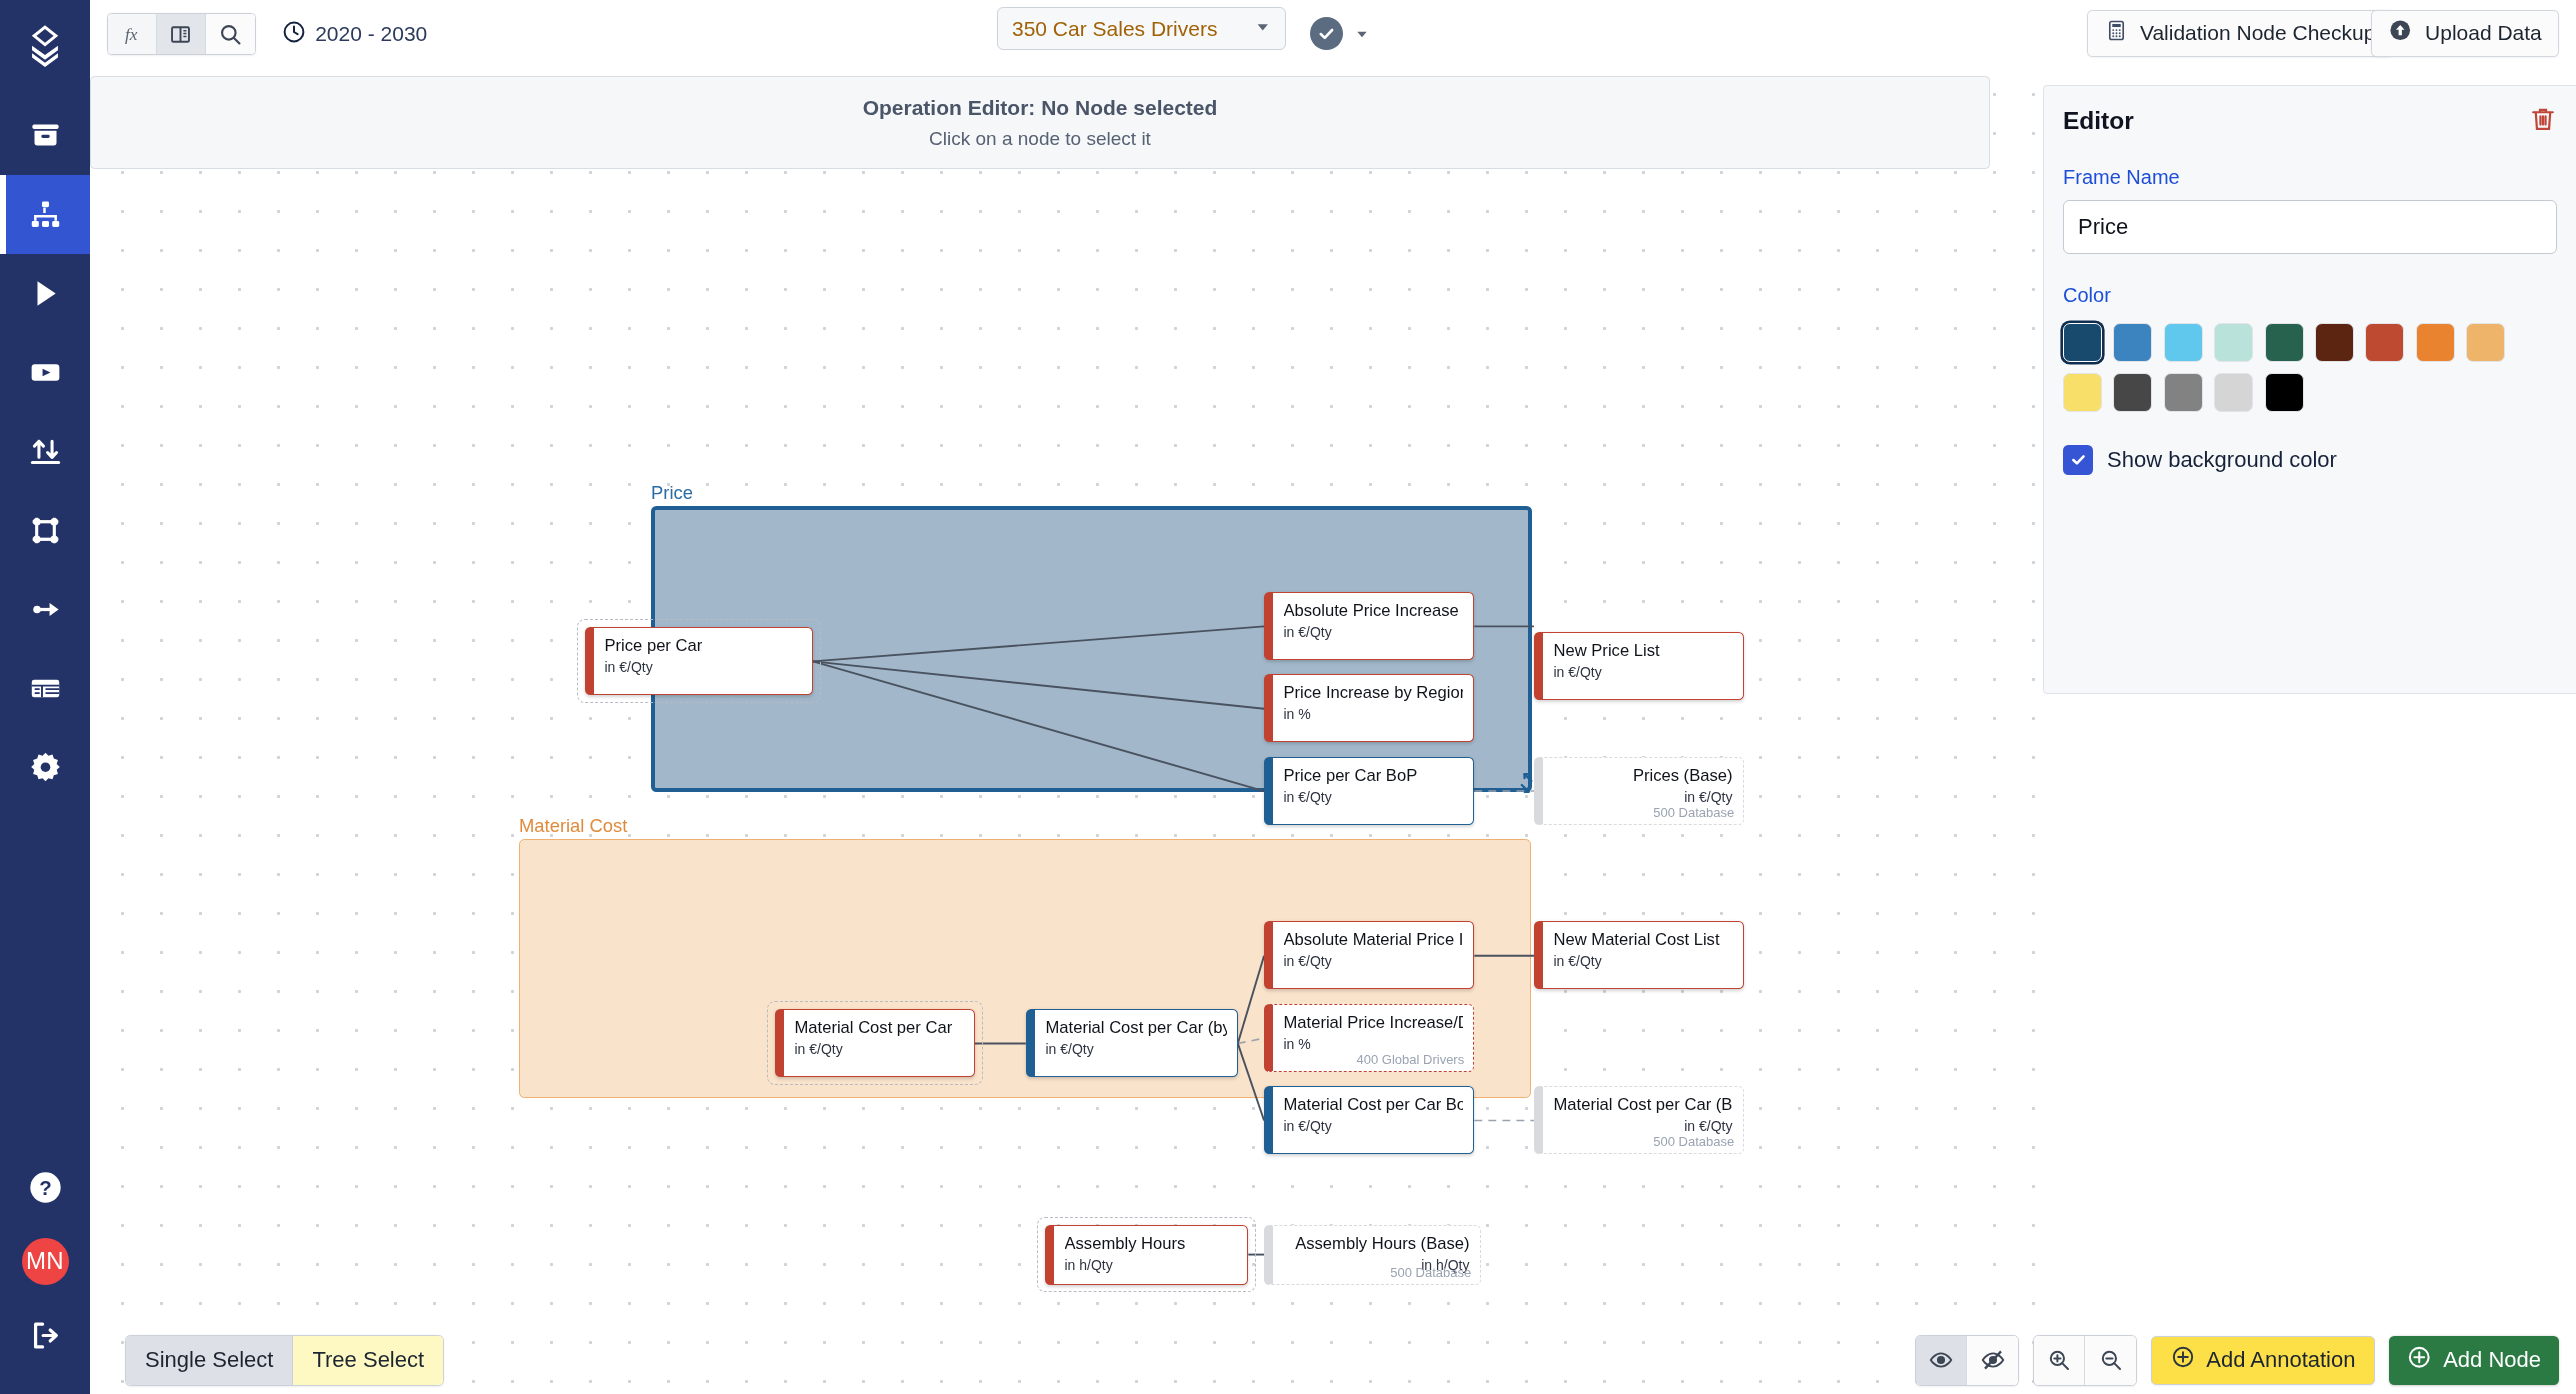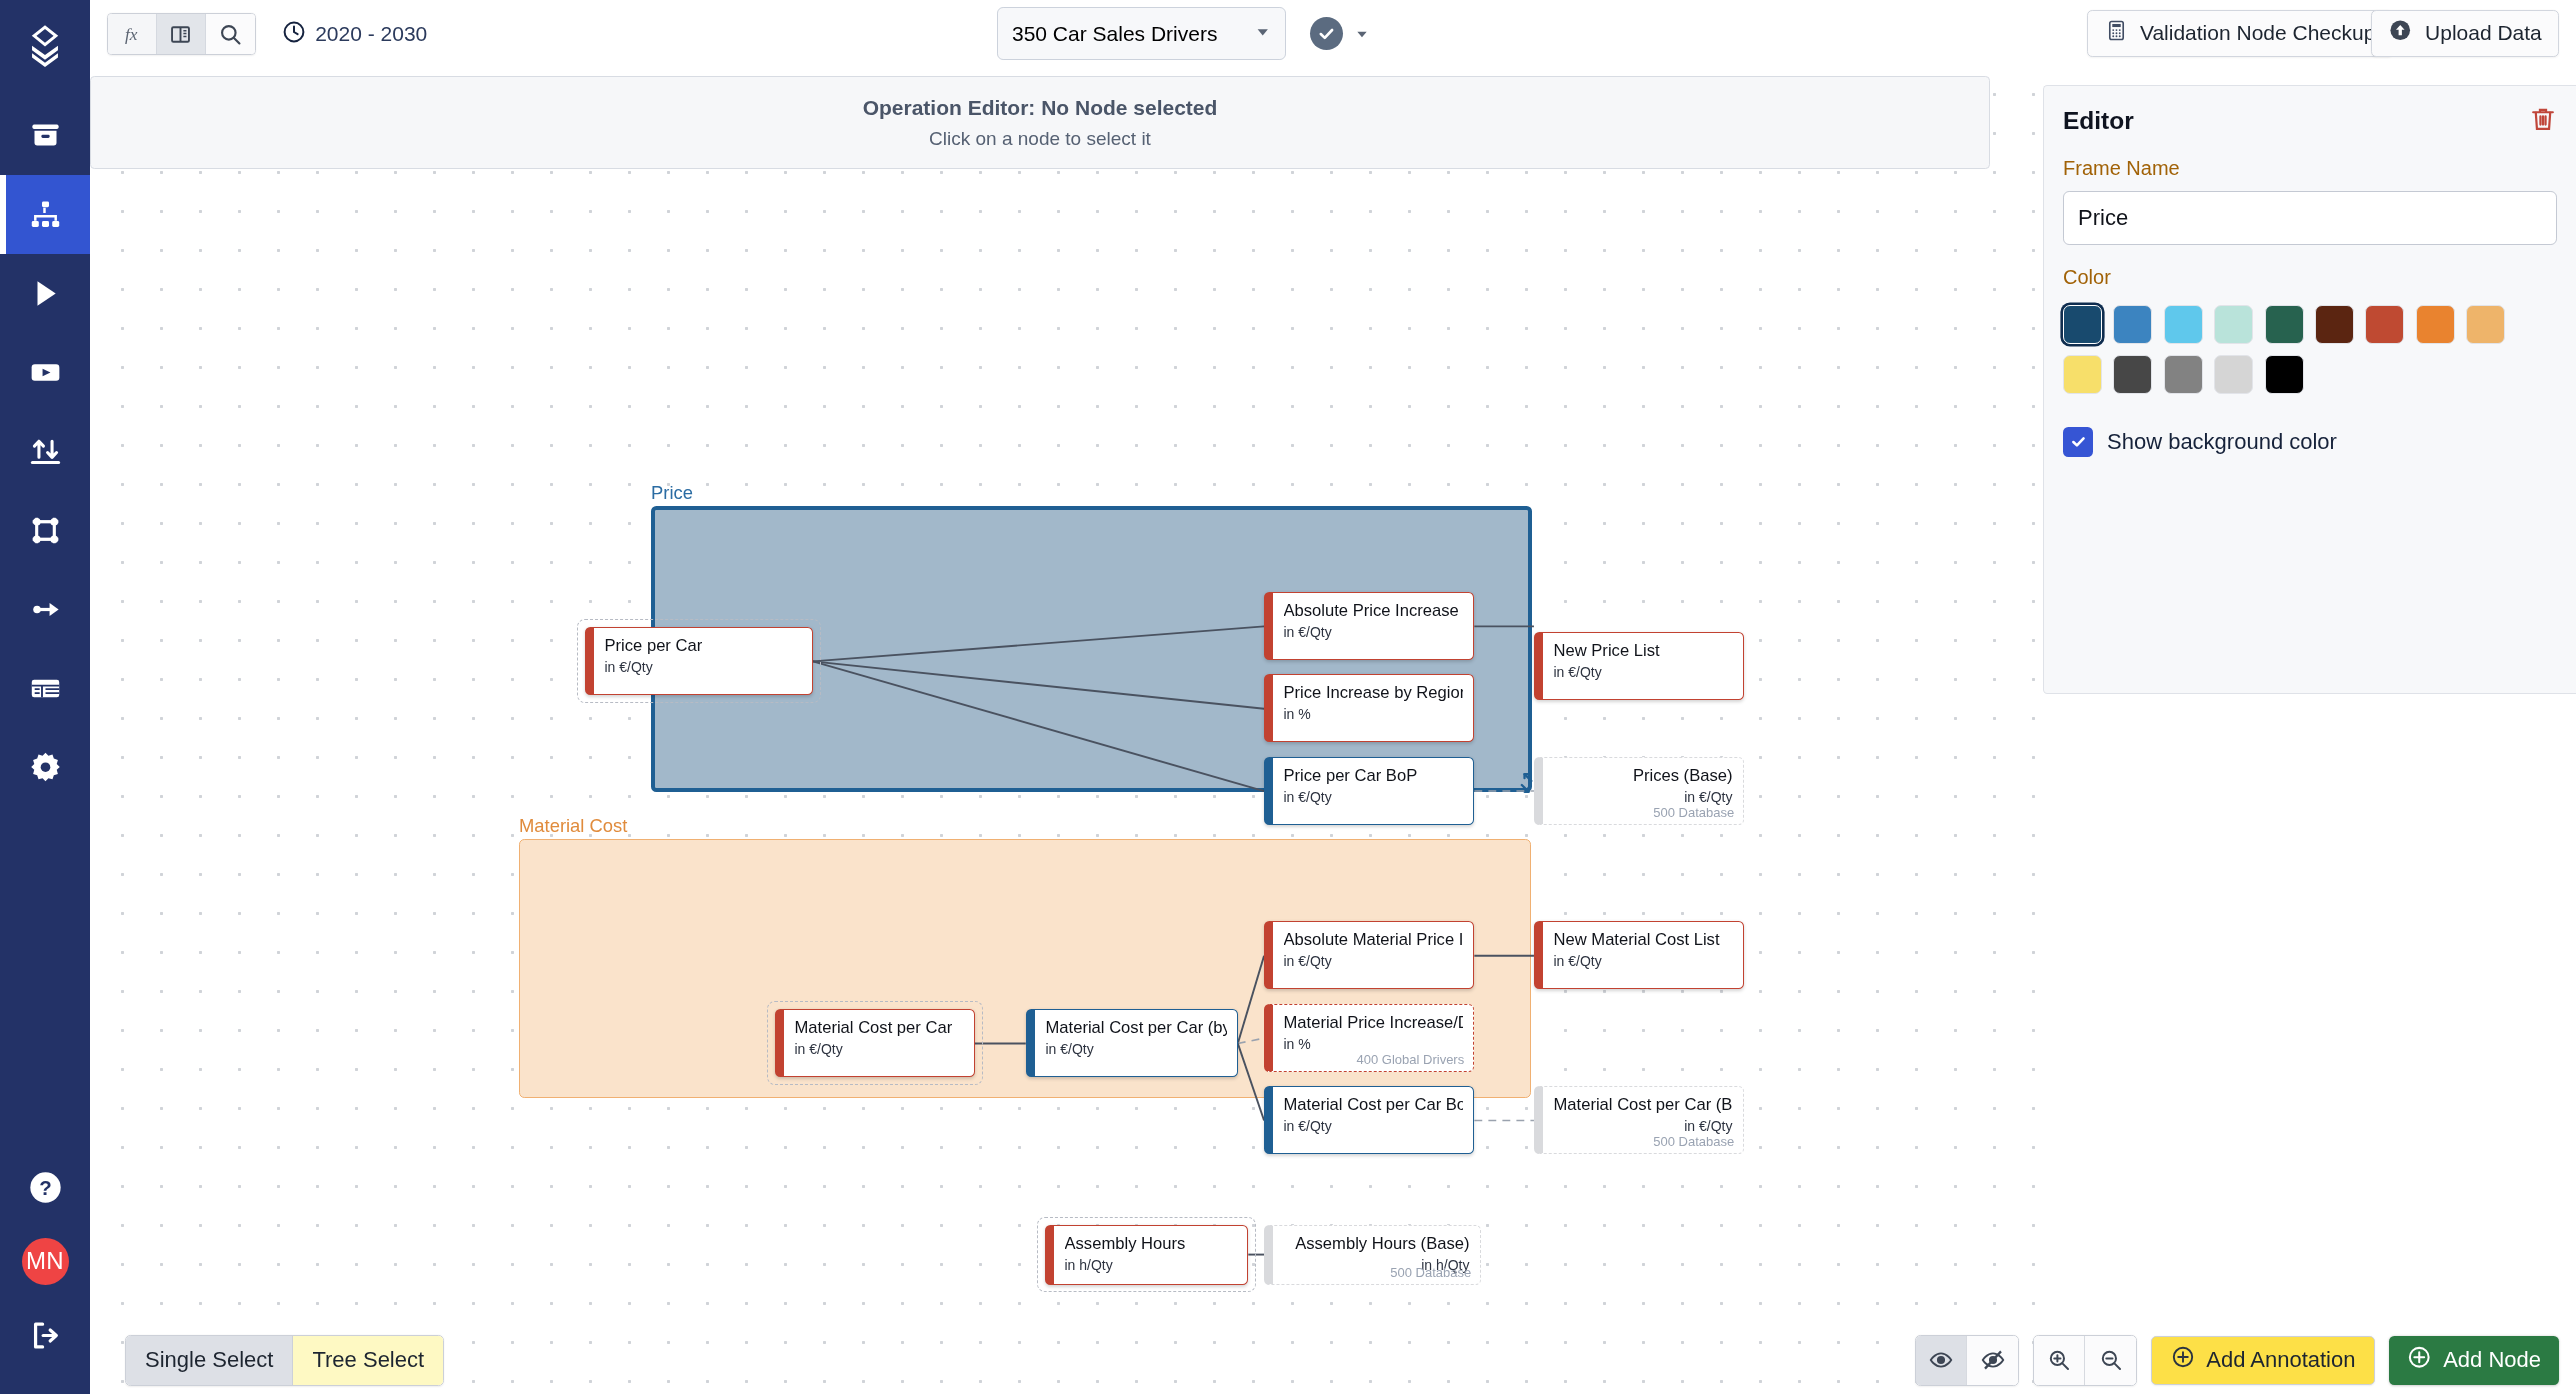--- a/index.html
+++ b/index.html
@@ -58,24 +58,24 @@
   .seg-btn:last-child { border-right: none; background:#fbfbfc; }
   .seg-btn.on { background: #e2e5ea; }
 
   .period {
     display: flex; align-items: center; gap: 9.6px;
     margin-left: 26px; color: #2b3a5c; font-size: 21px;
   }
 
   .mid-select {
     position: absolute; left: 907px; top: 7px;
-    width: 289px; height: 53px;
+    width: 289px; height: 43px;
     background: #f7f8fa; border: 0.9px solid #ccd2dc; border-radius: 6.1px;
     display: flex; align-items: center; padding: 0 14px;
-    color: #000000; font-size: 21px; cursor: pointer;
+    color: #a16207; font-size: 21px; cursor: pointer;
   }
   .mid-select .cap { flex: 1; }
   .check-circle {
     position: absolute; left: 1220px; top: 16.6px;
     width: 33px; height: 33px; border-radius: 50%;
     background: #5b6b80; display:flex; align-items:center; justify-content:center;
     cursor: pointer;
   }
   .check-caret { position: absolute; left: 1264px; top: 26px; cursor:pointer; }
 
@@ -185,21 +185,21 @@
   
   #editor-panel {
     position: absolute; right: 0; top: 85px;
     width: 533px; height: 609px;
     background: #f7f8fa; border: 0.9px solid #dfe2e8;
     border-right: none; border-radius: 4.4px 0 0 4.4px;
     padding: 19px 19px 0 19px;
   }
   #editor-panel h2 { font-size: 24.5px; color: #0f1420; }
   .ed-head { display:flex; align-items:center; justify-content:space-between; }
-  .ed-label { margin-top: 21px; font-size: 20px; color: #a16207; }
+  .ed-label { margin-top: 30px; font-size: 20px; color: #1d4ed8; }
   .ed-input {
     margin-top: 10.5px; width: 100%; height: 54px;
     background: #fff; border: 0.9px solid #c4c9d3; border-radius: 6.1px;
     padding: 0 14px; font-size: 22px; color: #10131a;
     font-family: "Liberation Sans", sans-serif;
   }
   .sw-grid { margin-top: 16px; display: flex; flex-wrap: wrap; gap: 11.4px;
     max-width: 473px; }
   .sw {
     width: 39px; height: 39px; border-radius: 7px;

